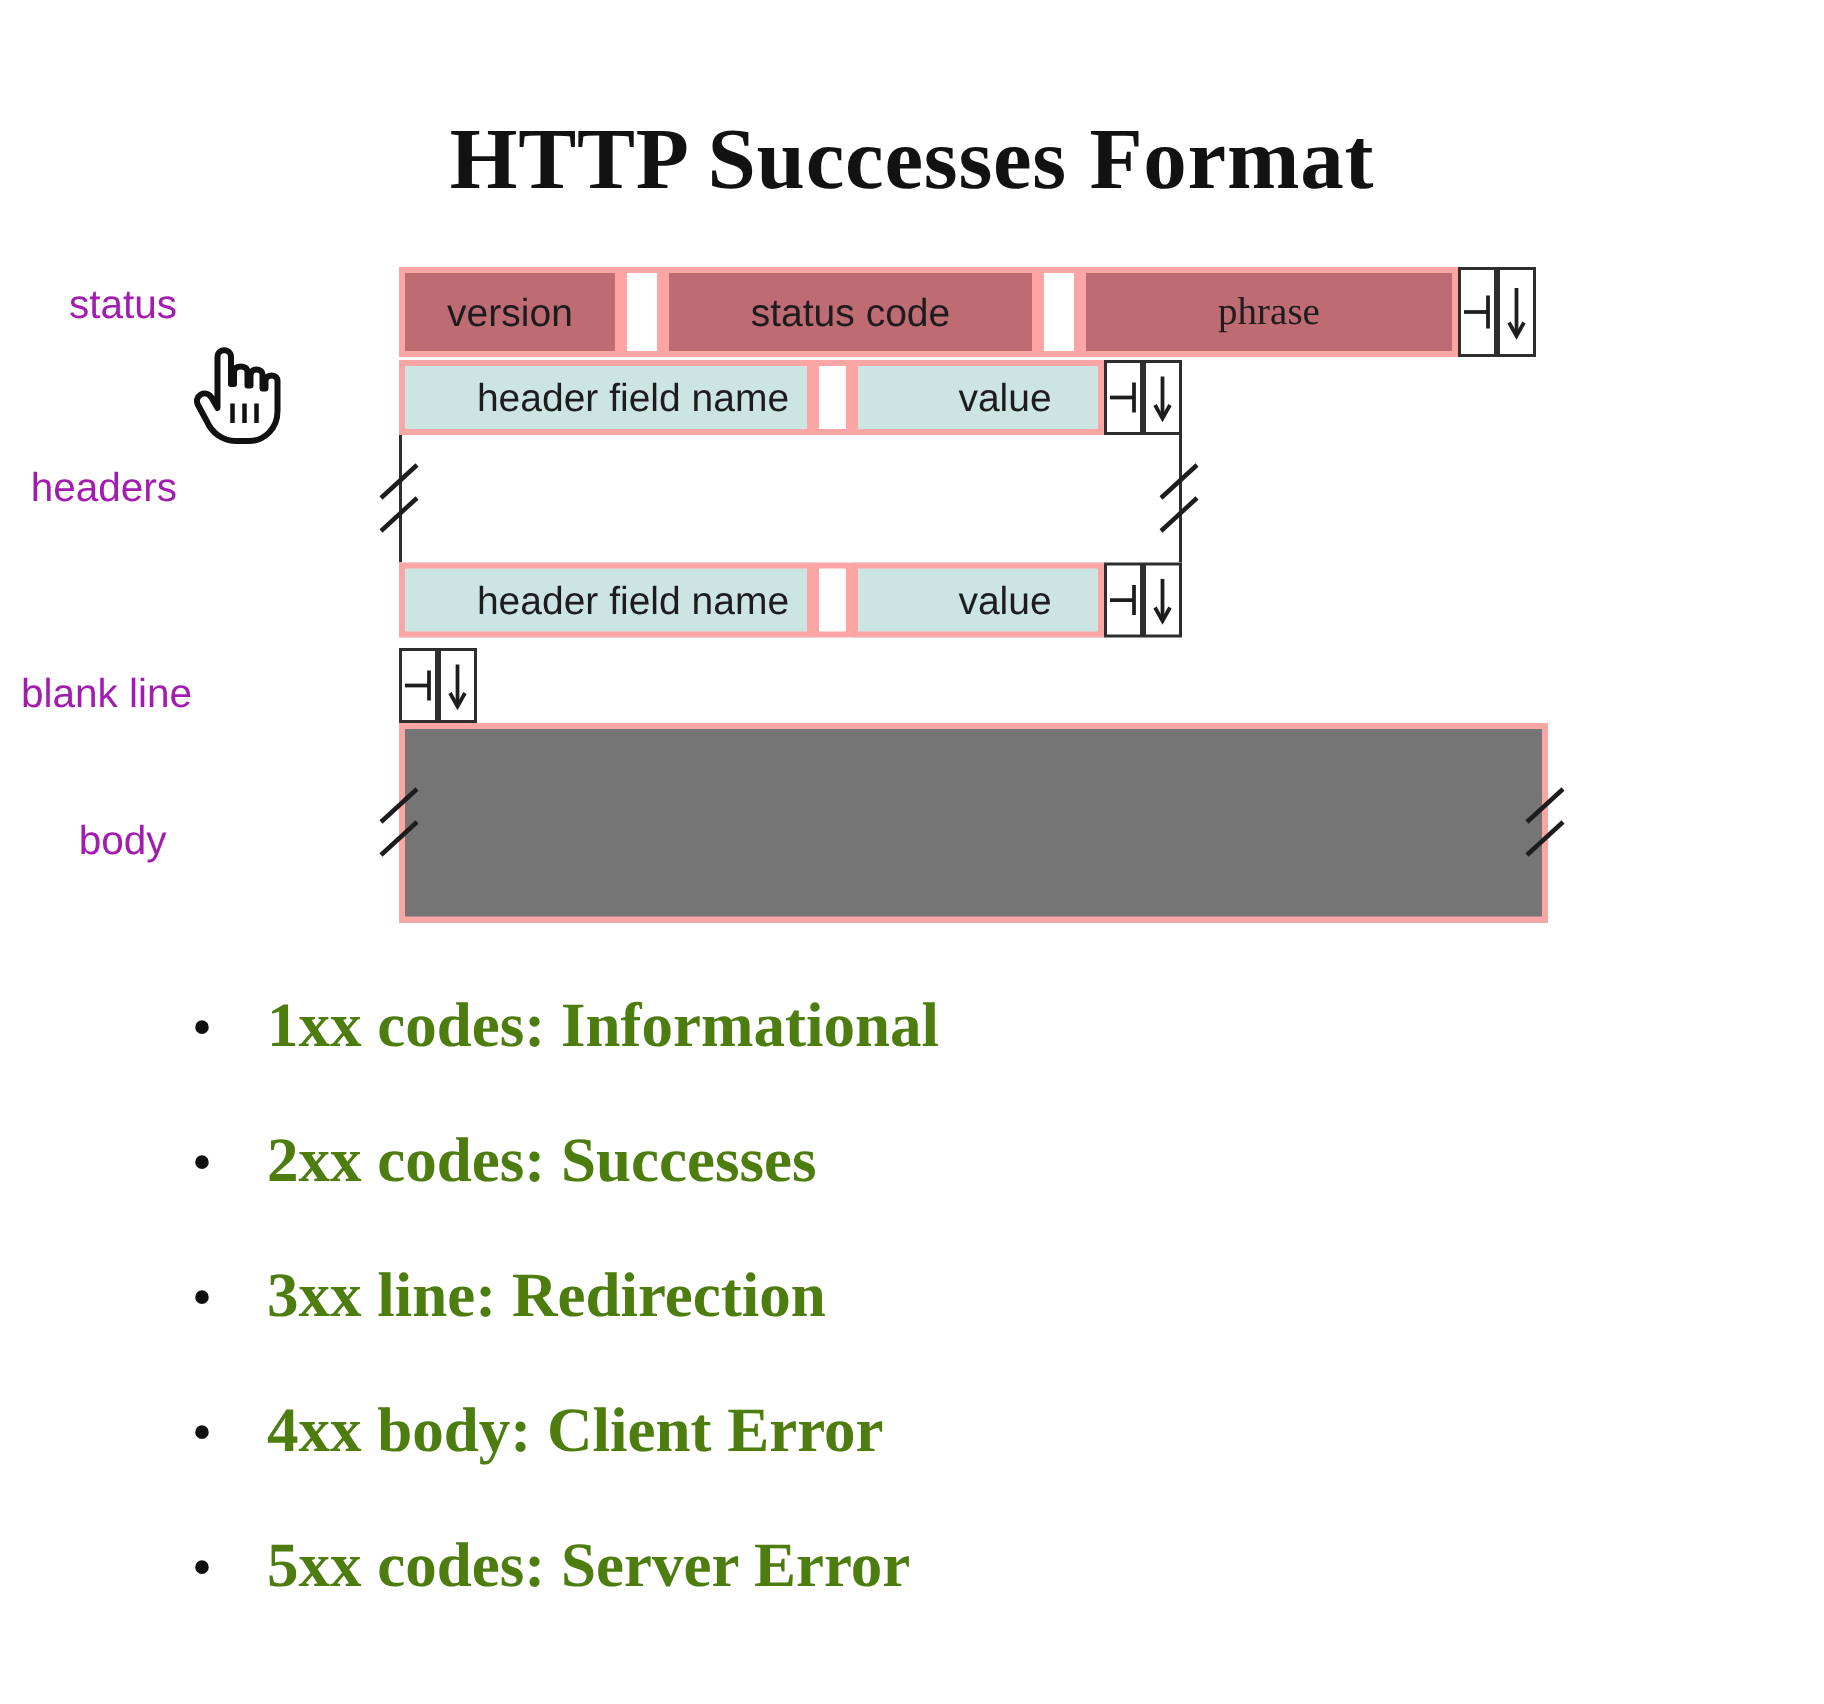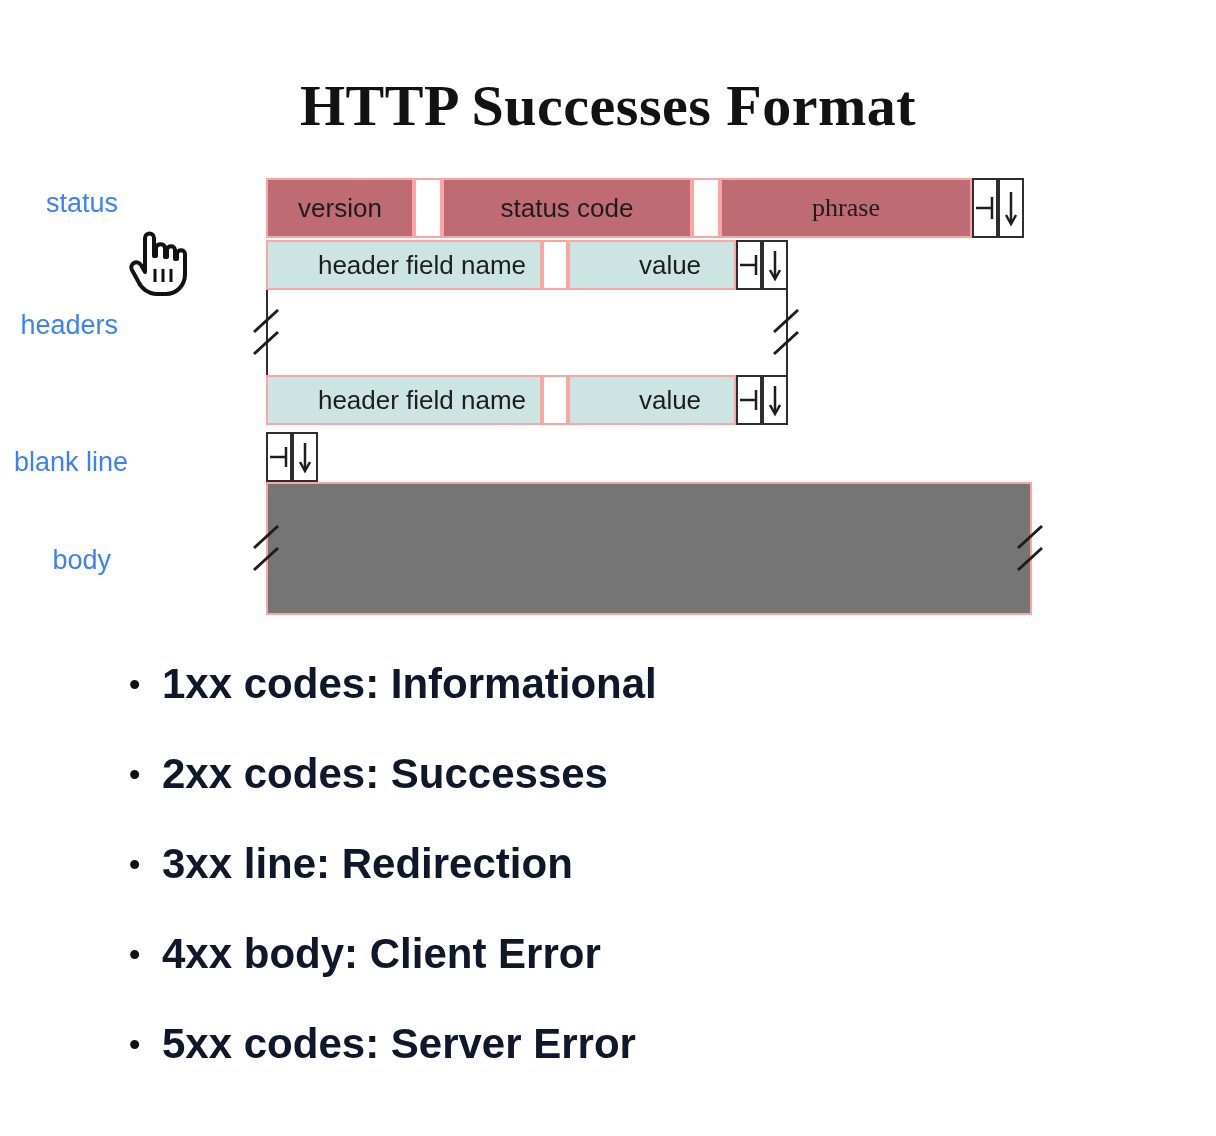--- a/index.html
+++ b/index.html
@@ -37,30 +37,30 @@
     left: 0;
     top: 160px;
     width: 1216px;
     height: 470px;
   }
 
   .row-label {
     position: absolute;
     font-family: "Liberation Sans", sans-serif;
     font-size: 27px;
-    color: #3b82f6;
+    color: #a21caf;
     white-space: nowrap;
     text-align: right;
   }
 
   
   .cell {
     position: absolute;
     box-sizing: border-box;
-    border: 2px solid #fca5a5;
+    border: 4px solid #fca5a5;
     display: flex;
     align-items: center;
     justify-content: center;
     font-family: "Liberation Sans", sans-serif;
     font-size: 26px;
     color: #1d1d1d;
     white-space: nowrap;
     overflow: hidden;
   }
   .cell.red    { background: #bf6b73; }
@@ -116,25 +116,26 @@
   }
   .bullet-dot {
     width: 34px;
     font-family: "Liberation Serif", serif;
     font-size: 38px;
     line-height: 1;
     color: #101010;
     text-align: left;
   }
   .bullet-text {
-    font-family: Liberation Sans, sans-serif;
+    font-family: Liberation Serif, serif;
     font-weight: bold;
     font-size: 42px;
-    color: #0f172a;
+    color: #4d7c0f;
     white-space: nowrap;
+    margin-left: 16px;
   }
 </style>
 </head>
 <body>
 
 <div id="slide-title">HTTP Successes Format</div>
 
 <div id="diagram">
 
   <div class="row-label" style="left:8px; top:28px; width:110px;">status</div>

